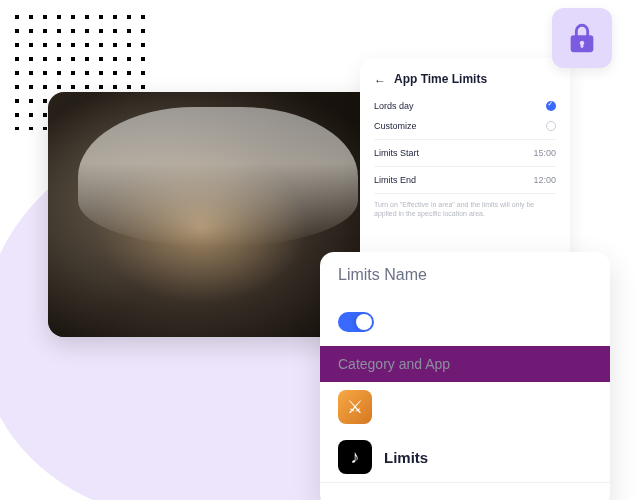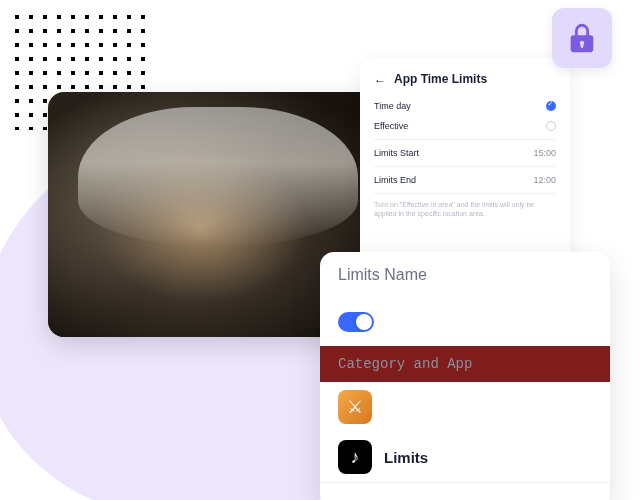--- a/index.html
+++ b/index.html
@@ -90,21 +90,21 @@
       box-shadow: 0 10px 30px rgba(0,0,0,0.12);
       z-index: 5;
       display: flex;
       flex-direction: column;
     }
     .front-row { display: flex; justify-content: space-between; align-items: center; padding: 14px 18px; }
     .front-label { font-size: 16px; color: #6b7187; }
     .front-value { font-size: 16px; color: #bcc1cf; }
     .toggle { width: 36px; height: 20px; background: #3969ff; border-radius: 10px; position: relative; cursor: pointer; }
     .toggle::after { content:''; position:absolute; width:16px; height:16px; background:#fff; border-radius:50%; top:2px; right:2px; box-shadow: -2px 0 4px rgba(0,0,0,0.15); }
-    .section-hdr { background: #7f1d1d; padding: 10px 18px; font-size: 14px; color: #8b90a0; font-family: Liberation Mono, monospace; }
+    .section-hdr { background: #701a75; padding: 10px 18px; font-size: 14px; color: #8b90a0; }
     .app-row { display: flex; align-items: center; gap: 12px; padding: 8px 18px; }
     .app-icon { width: 34px; height: 34px; border-radius: 8px; display:flex; align-items:center; justify-content:center; font-size:18px; color:#fff; }
     .app-icon.lords { background: linear-gradient(135deg, #f6a845, #d67821); }
     .app-icon.tiktok { background: #000; }
     .app-name { font-size: 15px; font-weight: 700; color: #1a1f36; }
     .select-row { display:flex; justify-content:space-between; align-items:center; padding: 14px 18px; margin-top: auto; border-top: 1px solid #eef0f4; cursor:pointer; }
     .select-label { font-size: 16px; color: #3969ff; font-weight: 500; }
     .chev { color: #b8bcc8; font-size: 18px; }
     .front-div { height:1px; background:#eef0f4; }
   </style>
@@ -120,25 +120,25 @@
       <path d="M12 2a5 5 0 0 0-5 5v3H6a2 2 0 0 0-2 2v8a2 2 0 0 0 2 2h12a2 2 0 0 0 2-2v-8a2 2 0 0 0-2-2h-1V7a5 5 0 0 0-5-5zm-3 5a3 3 0 1 1 6 0v3H9V7zm3 7a1.6 1.6 0 0 1 1 2.85V18a1 1 0 1 1-2 0v-1.15A1.6 1.6 0 0 1 12 14z"></path>
     </svg>
 </div>
 
 <div class="panel-back">
   <div class="panel-back-header">
     <span class="back-arrow">←</span>
     <span>App Time Limits</span>
   </div>
   <div class="row-sm">
-    <span>Time day</span>
+    <span>Lords day</span>
     <span class="check-dot"></span>
   </div>
   <div class="row-sm">
-    <span>Effective</span>
+    <span>Customize</span>
     <span class="radio-o"></span>
   </div>
   <div class="divider-sm"></div>
   <div class="row-sm">
     <span>Limits Start</span>
     <span class="muted" style="color:#8b8f9a">15:00</span>
   </div>
   <div class="divider-sm"></div>
   <div class="row-sm">
     <span>Limits End</span>

